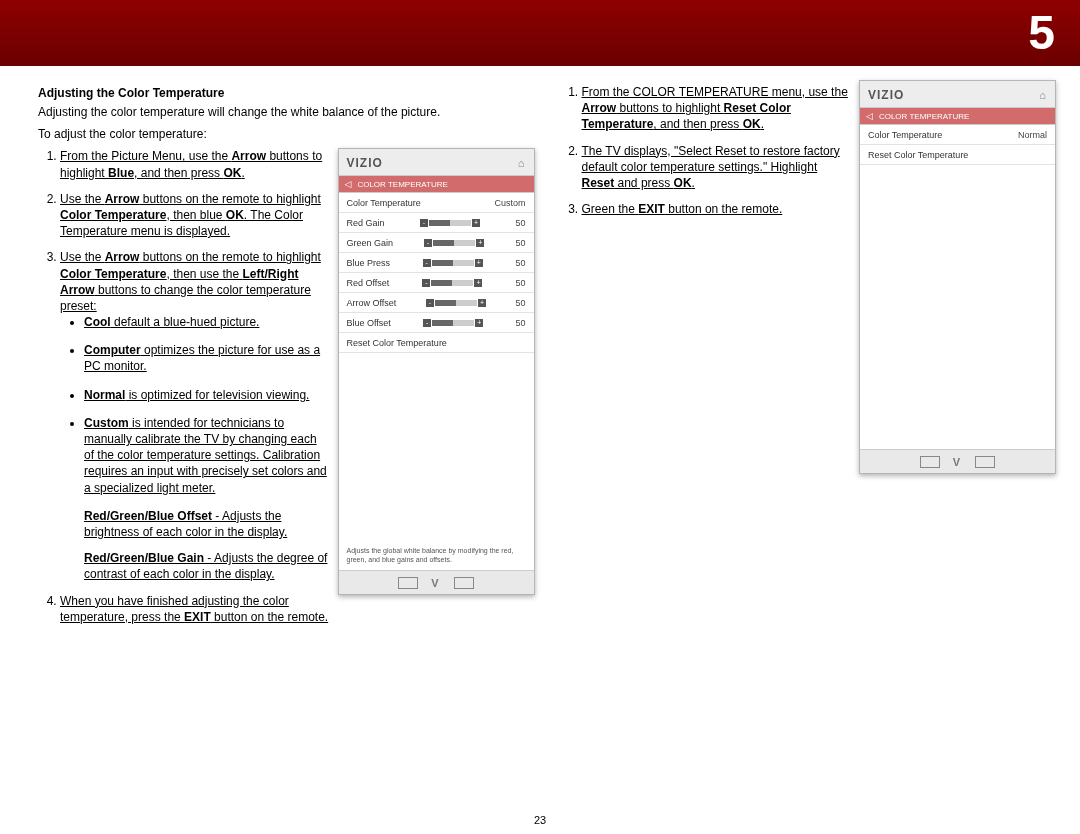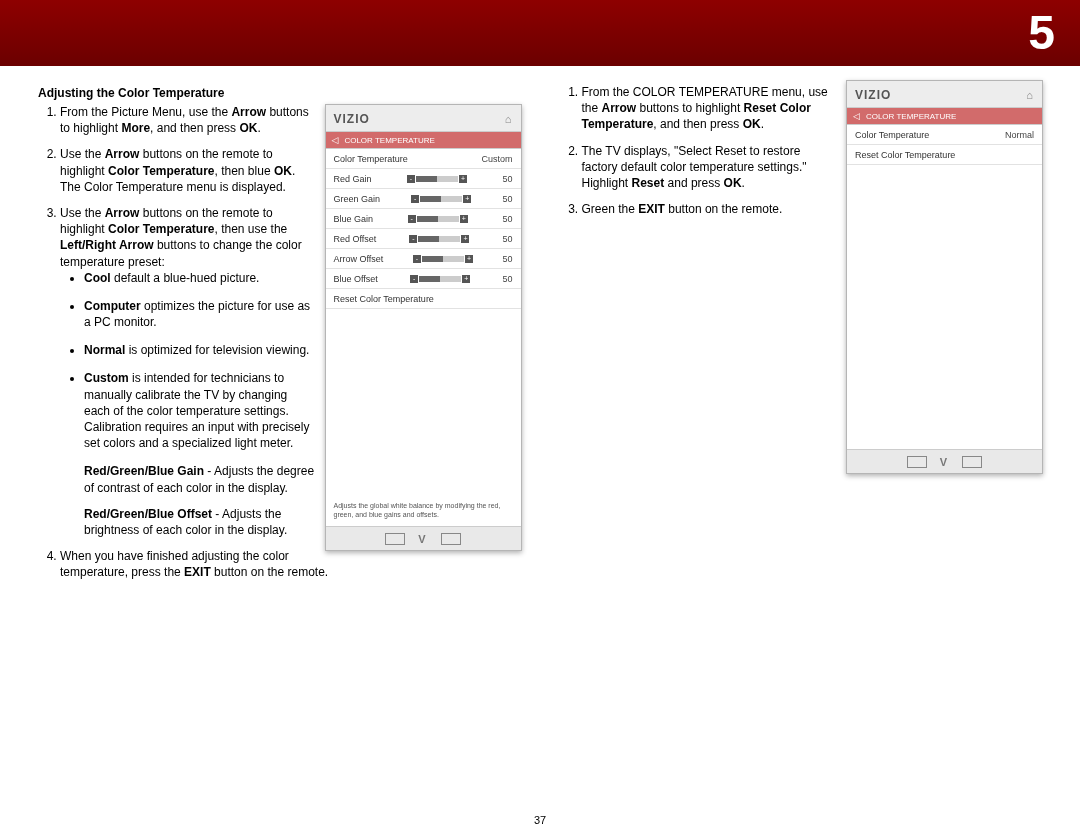--- a/index.html
+++ b/index.html
@@ -3,25 +3,25 @@
 <meta charset="utf-8">
 <style>
   html,body{margin:0;padding:0;font-family:Arial,Helvetica,sans-serif;background:#fff;color:#000;font-size:12px;}
   .page{width:1080px;height:834px;position:relative;overflow:hidden;}
   .top-band{height:66px;background:linear-gradient(to bottom,#8e0000 0%,#6b0000 100%);position:relative;}
   .chapter-num{position:absolute;right:25px;top:5px;color:#fff;font-size:48px;font-weight:bold;}
   .content{position:absolute;top:80px;left:38px;right:24px;bottom:30px;display:flex;gap:25px;}
   .col{flex:1;position:relative;}
   h4{font-size:12px;font-weight:bold;margin:6px 0 4px 0;}
   p{margin:0 0 6px 0;line-height:1.35;}
-  ol{margin:4px 8px 6px 0;padding-left:22px;}
+  ol{margin:4px 8px 6px 0;padding-left:22px;text-decoration:underline;}
   ol li{margin:0 0 10px 0;line-height:1.35;}
   ul.presets{list-style:disc;margin:0 0 0 10px;padding-left:14px;}
   ul.presets li{margin:0 0 12px 0;}
-  .float-wrap{float:right;margin:0 13px 6px 10px;}
+  .float-wrap{float:right;margin:0 0 6px 10px;}
   .osd{width:195px;border:1px solid #b5b5b5;box-shadow:0 2px 5px rgba(0,0,0,.3);background:#fff;display:flex;flex-direction:column;font-size:9px;color:#333;}
   .osd.tall1{height:445px;}
   .osd.tall2{height:392px;}
   .osd-hdr{background:#ededed;border-bottom:1px solid #ccc;padding:7px 8px 5px 8px;display:flex;align-items:center;justify-content:space-between;font-weight:bold;font-size:12px;letter-spacing:1px;font-family:"Arial Black",Arial;color:#555;}
   .osd-hdr .home{font-size:11px;color:#888;}
   .osd-crumb{background:#d26b6b;color:#fff;font-size:8px;padding:3px 6px;display:flex;align-items:center;gap:6px;border-bottom:1px solid #ccc;}
   .osd-crumb .back{font-size:9px;}
   .osd-row{display:flex;align-items:center;justify-content:space-between;border-bottom:1px solid #e2e2e2;padding:2px 8px;height:15px;}
   .osd-row .lbl{flex:0 0 auto;}
   .osd-row .val{flex:0 0 auto;color:#444;}
@@ -44,20 +44,22 @@
 
 <div class="page">
   <div class="top-band">
     <div class="chapter-num">5</div>
   </div>
 
   <div class="content">
 
     <div class="col">
       <h4>Adjusting the Color Temperature</h4>
+      <p>Adjusting the color temperature will change the white balance of the picture.</p>
+      <p>To adjust the color temperature:</p>
 
       <div class="float-wrap">
         <div class="osd tall1">
           <div class="osd-hdr">
             <span>VIZIO</span>
             <span class="home">⌂</span>
           </div>
           <div class="osd-crumb">
             <span class="back">◁</span>
             <span>COLOR TEMPERATURE</span>
@@ -83,21 +85,21 @@
                 <span class="bar">
                   <span class="minus">-</span>
                   <span class="track">
                     <span class="fill"></span>
                   </span>
                   <span class="plus">+</span>
                 </span>
                 <span class="val">50</span>
               </div>
               <div class="osd-row">
-                <span class="lbl">Blue Gain</span>
+                <span class="lbl">Blue Press</span>
                 <span class="bar">
                   <span class="minus">-</span>
                   <span class="track">
                     <span class="fill"></span>
                   </span>
                   <span class="plus">+</span>
                 </span>
                 <span class="val">50</span>
               </div>
               <div class="osd-row">
@@ -142,35 +144,35 @@
           <div class="osd-ftr">
             <span class="glyph"></span>
             <span class="v">V</span>
             <span class="glyph"></span>
           </div>
         </div>
       </div>
 
       <ol>
         <li class="narrow-steps">
-          <span>From the Picture Menu, use the </span><b>Arrow</b><span> buttons to highlight </span><b>More</b><span>, and then press </span><b>OK</b><span>.</span>
+          <span>From the Picture Menu, use the </span><b>Arrow</b><span> buttons to highlight </span><b>Blue</b><span>, and then press </span><b>OK</b><span>.</span>
         </li>
         <li class="narrow-steps">
           <span>Use the </span><b>Arrow</b><span> buttons on the remote to highlight </span><b>Color Temperature</b><span>, then blue </span><b>OK</b><span>. The Color Temperature menu is displayed.</span>
         </li>
         <li class="narrow-steps">
           <span>Use the </span><b>Arrow</b><span> buttons on the remote to highlight </span><b>Color Temperature</b><span>, then use the </span><b>Left/Right Arrow</b><span> buttons to change the color temperature preset:</span>
           <ul class="presets">
             <li><b>Cool</b><span> default a blue-hued picture.</span></li>
             <li><b>Computer</b><span> optimizes the picture for use as a PC monitor.</span></li>
             <li><b>Normal</b><span> is optimized for television viewing.</span></li>
             <li><b>Custom</b><span> is intended for technicians to manually calibrate the TV by changing each of the color temperature settings. Calibration requires an input with precisely set colors and a specialized light meter.</span></li>
           </ul>
+          <div class="sub-indent"><b>Red/Green/Blue Offset</b><span> - Adjusts the brightness of each color in the display.</span></div>
           <div class="sub-indent"><b>Red/Green/Blue Gain</b><span> - Adjusts the degree of contrast of each color in the display.</span></div>
-          <div class="sub-indent"><b>Red/Green/Blue Offset</b><span> - Adjusts the brightness of each color in the display.</span></div>
         </li>
         <li>
           <span>When you have finished adjusting the color temperature, press the </span><b>EXIT</b><span> button on the remote.</span>
         </li>
       </ol>
     </div>
 
     <div class="col">
 
       <div class="float-wrap">
@@ -209,14 +211,14 @@
           <span>The TV displays, "Select Reset to restore factory default color temperature settings." Highlight </span><b>Reset</b><span> and press </span><b>OK</b><span>.</span>
         </li>
         <li class="narrow-steps2">
           <span>Green the </span><b>EXIT</b><span> button on the remote.</span>
         </li>
       </ol>
     </div>
 
   </div>
 
-  <div class="page-num">37</div>
+  <div class="page-num">23</div>
 </div>
 
 </body></html>

